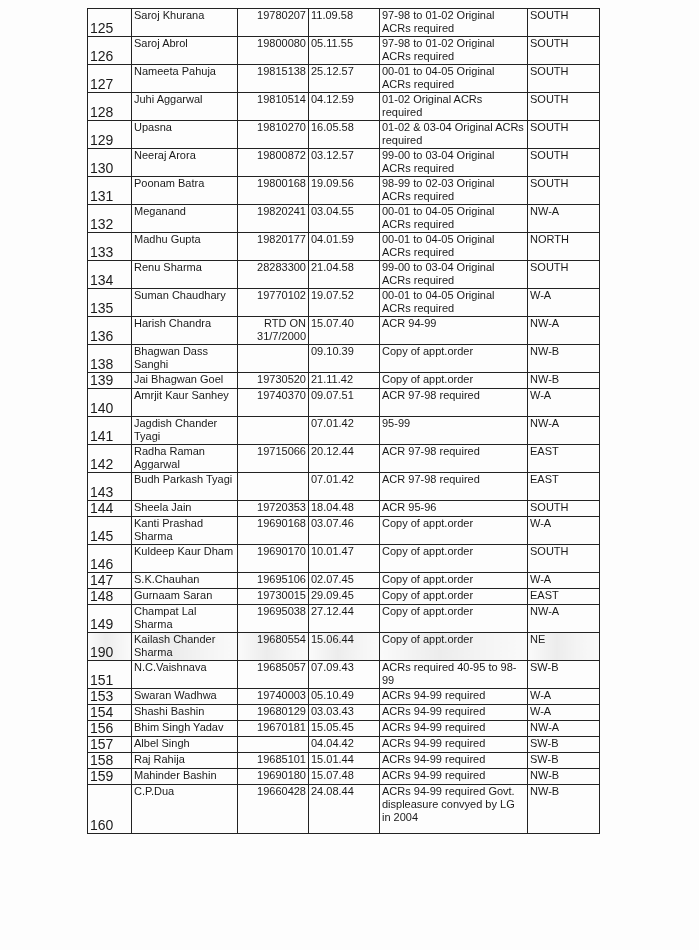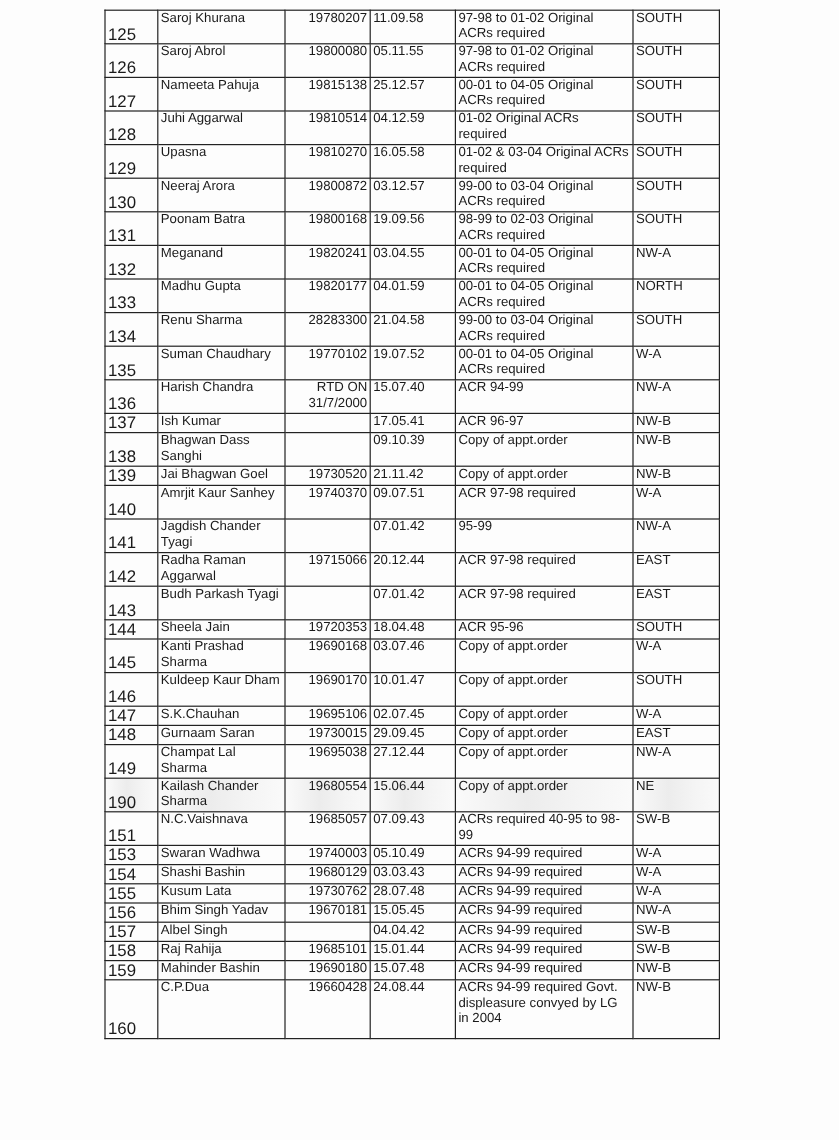--- a/index.html
+++ b/index.html
@@ -138,28 +138,20 @@
     <td class="dist">W-A</td>
   </tr>
         <tr class="h2">
     <td class="sno">136</td>
     <td class="name">Harish Chandra</td>
     <td class="code">RTD ON 31/7/2000</td>
     <td class="dob">15.07.40</td>
     <td class="rem">ACR 94-99</td>
     <td class="dist">NW-A</td>
   </tr>
-        <tr class="h1">
-    <td class="sno">137</td>
-    <td class="name">Ish Kumar</td>
-    <td class="code"></td>
-    <td class="dob">17.05.41</td>
-    <td class="rem">ACR 96-97</td>
-    <td class="dist">NW-B</td>
-  </tr>
         <tr class="h2">
     <td class="sno">138</td>
     <td class="name">Bhagwan Dass Sanghi</td>
     <td class="code"></td>
     <td class="dob">09.10.39</td>
     <td class="rem">Copy of appt.order</td>
     <td class="dist">NW-B</td>
   </tr>
         <tr class="h1">
     <td class="sno">139</td>
@@ -271,28 +263,20 @@
     <td class="code">19740003</td>
     <td class="dob">05.10.49</td>
     <td class="rem">ACRs 94-99 required</td>
     <td class="dist">W-A</td>
   </tr>
         <tr class="h1">
     <td class="sno">154</td>
     <td class="name">Shashi Bashin</td>
     <td class="code">19680129</td>
     <td class="dob">03.03.43</td>
-    <td class="rem">ACRs 94-99 required</td>
-    <td class="dist">W-A</td>
-  </tr>
-        <tr class="h1">
-    <td class="sno">155</td>
-    <td class="name">Kusum Lata</td>
-    <td class="code">19730762</td>
-    <td class="dob">28.07.48</td>
     <td class="rem">ACRs 94-99 required</td>
     <td class="dist">W-A</td>
   </tr>
         <tr class="h1">
     <td class="sno">156</td>
     <td class="name">Bhim Singh Yadav</td>
     <td class="code">19670181</td>
     <td class="dob">15.05.45</td>
     <td class="rem">ACRs 94-99 required</td>
     <td class="dist">NW-A</td>

